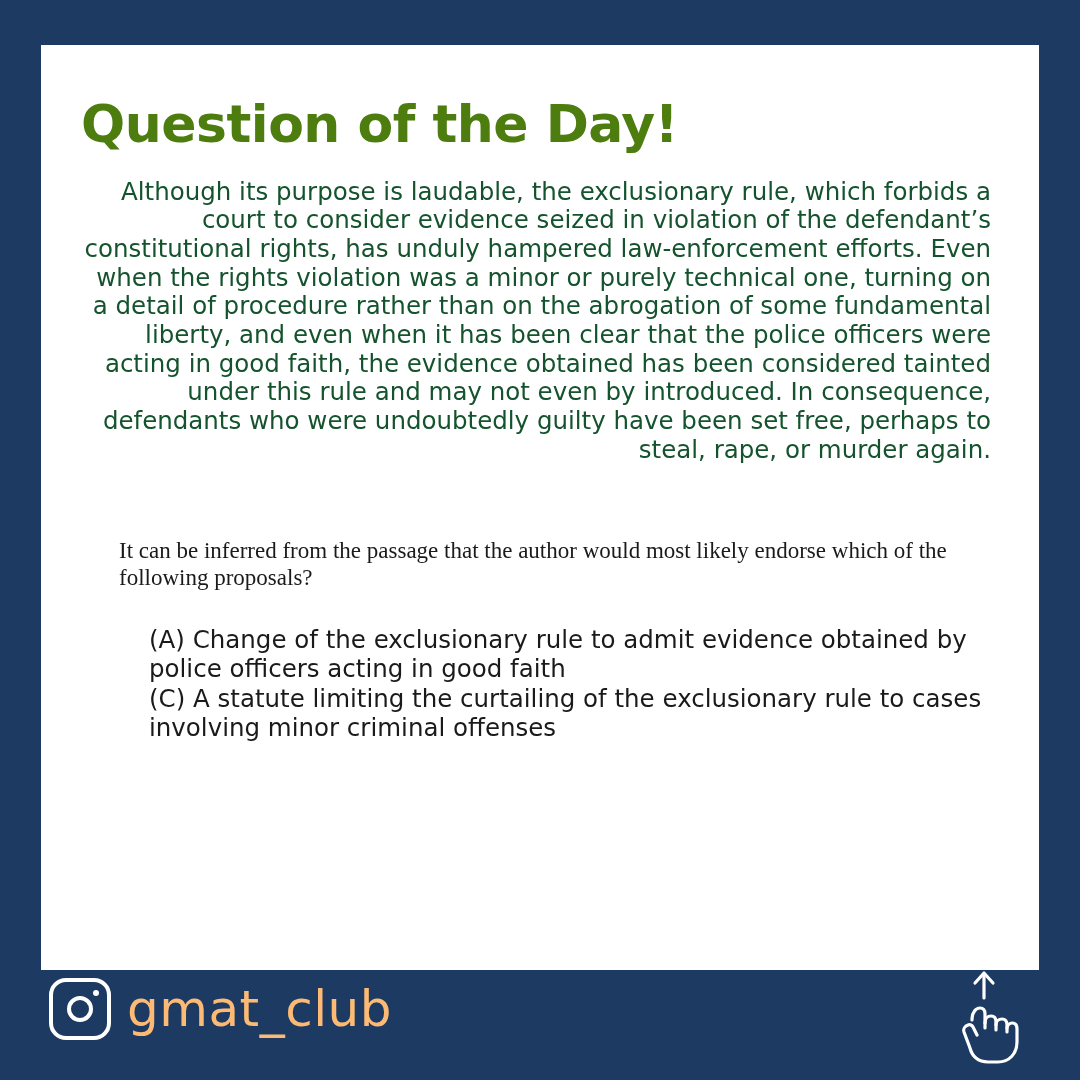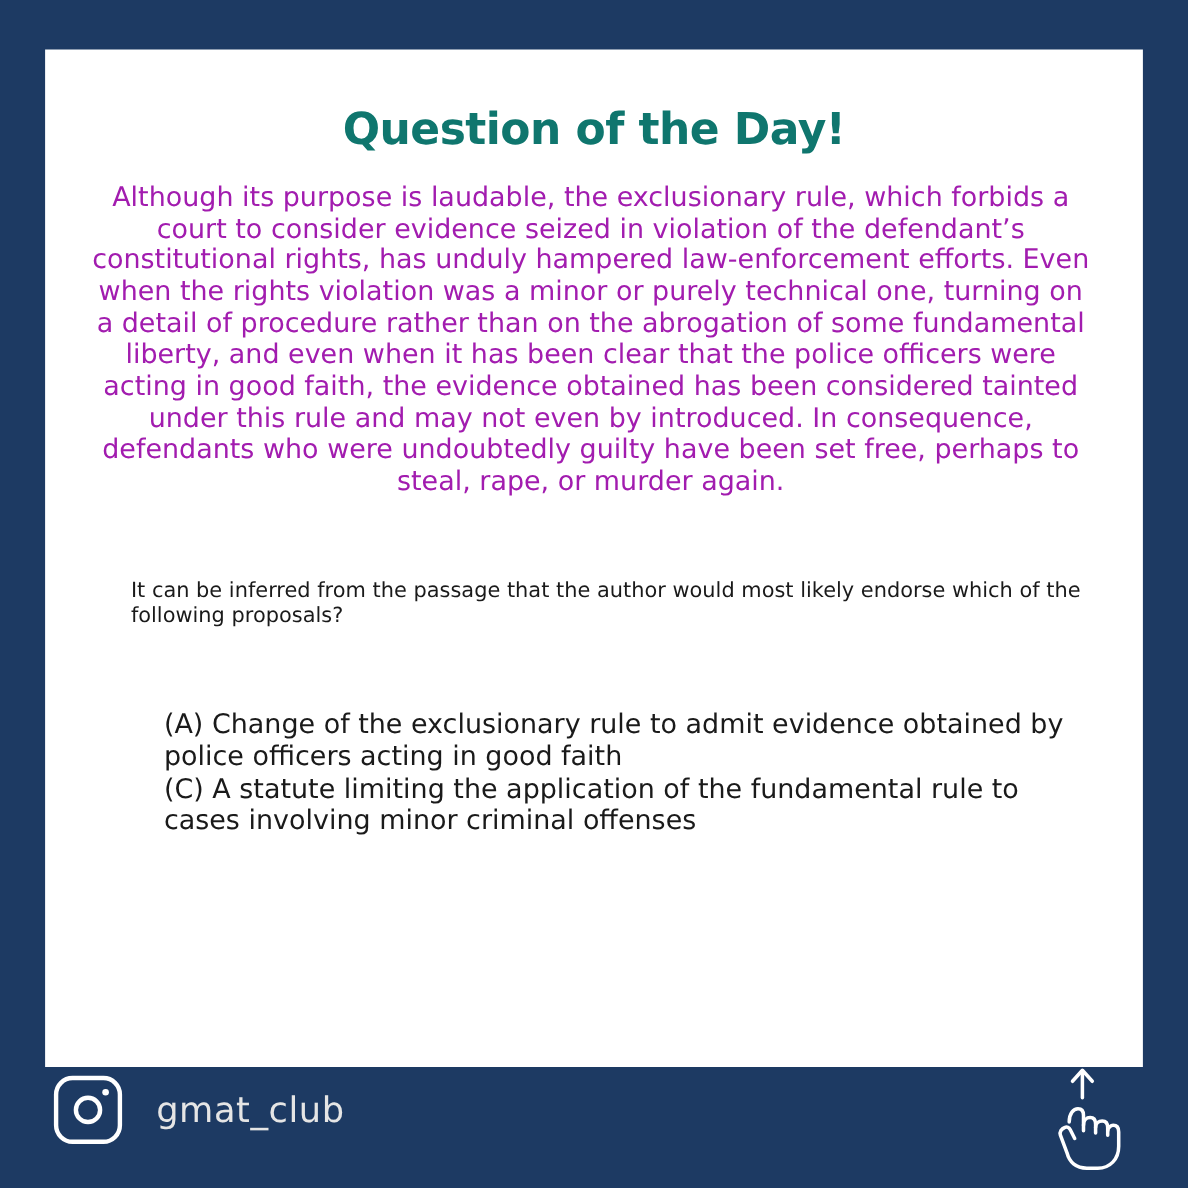--- a/index.html
+++ b/index.html
@@ -25,43 +25,43 @@
     top: 45px;
     width: 998px;
     height: 925px;
     background: #ffffff;
     box-sizing: border-box;
   }
   .card-inner {
     padding: 52px 40px 0 40px;
   }
   .title {
-    text-align: center;
-    font-size: 40px;
+    font-size: 52px;
     font-weight: bold;
-    color: #0f766e;
+    color: #4d7c0f;
     letter-spacing: -0.5px;
     line-height: 1.05;
     margin: 0 0 26px 0;
   }
   .passage {
     font-size: 24.5px;
     line-height: 1.17;
-    color: #a21caf;
-    text-align: center;
+    color: #14532d;
+    text-align: right;
     margin: 0 8px 0 2px;
   }
   .question {
-    font-size: 19px;
+    font-size: 23px;
     line-height: 1.17;
     color: #1a1a1a;
     margin: 74px 8px 0 38px;
+    font-family: Liberation Serif, serif;
   }
   .choices {
-    margin: 74px 8px 0 68px;
+    margin: 34px 8px 0 68px;
     font-size: 24.5px;
     line-height: 1.17;
     color: #1a1a1a;
   }
   .choice {
     margin: 0 0 2px 0;
   }
   .footer {
     position: absolute;
     left: 0;
@@ -94,27 +94,27 @@
     position: absolute;
     right: 8px;
     top: 8px;
     width: 6px;
     height: 6px;
     background: #ffffff;
     border-radius: 50%;
   }
   .handle {
     position: absolute;
-    left: 142px;
+    left: 127px;
     top: 8px;
     height: 62px;
     display: flex;
     align-items: center;
-    color: #e5e5e5;
-    font-size: 32px;
+    color: #fdba74;
+    font-size: 50px;
     letter-spacing: 0.5px;
   }
   .swipe-icon {
     position: absolute;
     right: 48px;
     top: -2px;
     width: 90px;
     height: 100px;
   }
 </style>
@@ -127,21 +127,21 @@
     <div class="card-inner">
 
       <h1 class="title">Question of the Day!</h1>
 
       <p class="passage">Although its purpose is laudable, the exclusionary rule, which forbids a court to consider evidence seized in violation of the defendant’s constitutional rights, has unduly hampered law-enforcement efforts. Even when the rights violation was a minor or purely technical one, turning on a detail of procedure rather than on the abrogation of some fundamental liberty, and even when it has been clear that the police officers were acting in good faith, the evidence obtained has been considered tainted under this rule and may not even by introduced. In consequence, defendants who were undoubtedly guilty have been set free, perhaps to steal, rape, or murder again.</p>
 
       <p class="question">It can be inferred from the passage that the author would most likely endorse which of the following proposals?</p>
 
       <div class="choices">
         <div class="choice">(A) Change of the exclusionary rule to admit evidence obtained by police officers acting in good faith</div>
-        <div class="choice">(C) A statute limiting the application of the fundamental rule to cases involving minor criminal offenses</div>
+        <div class="choice">(C) A statute limiting the curtailing of the exclusionary rule to cases involving minor criminal offenses</div>
       </div>
 
     </div>
   </div>
 
   <div class="footer">
 
     <div class="ig-logo">
       <div class="ring"></div>
       <div class="dot"></div>

